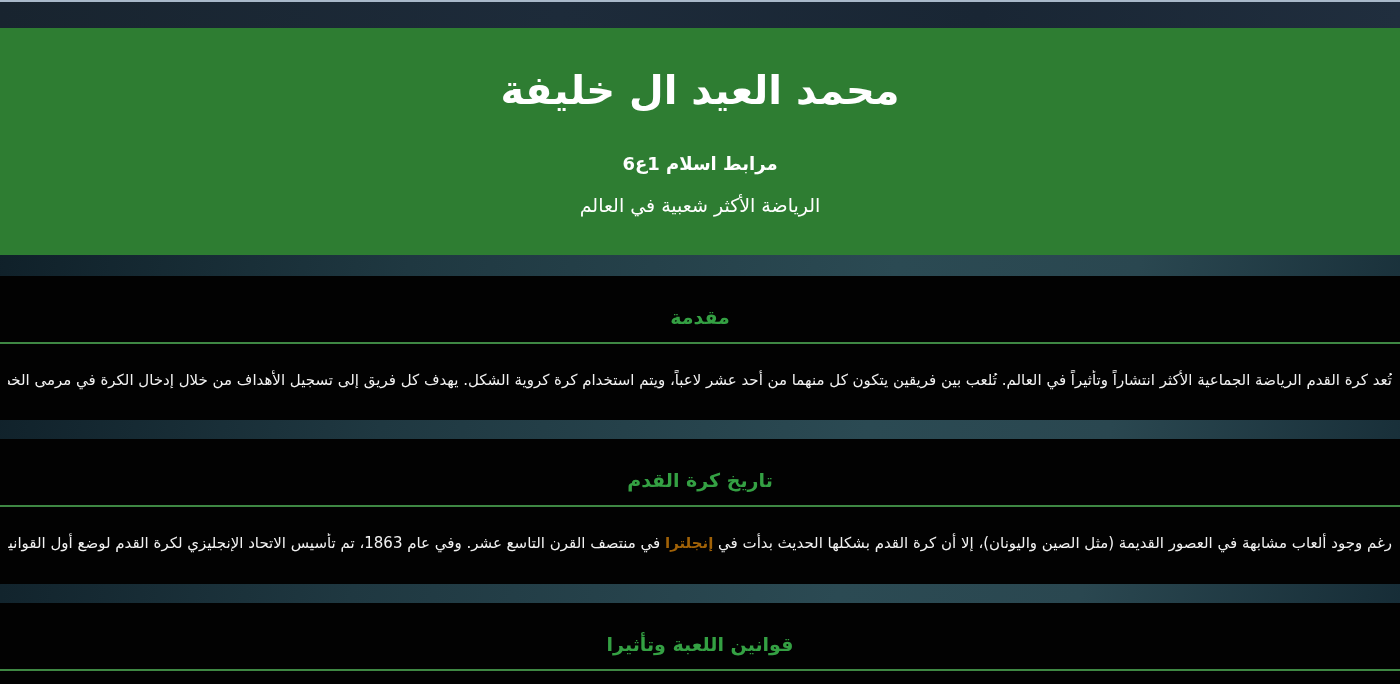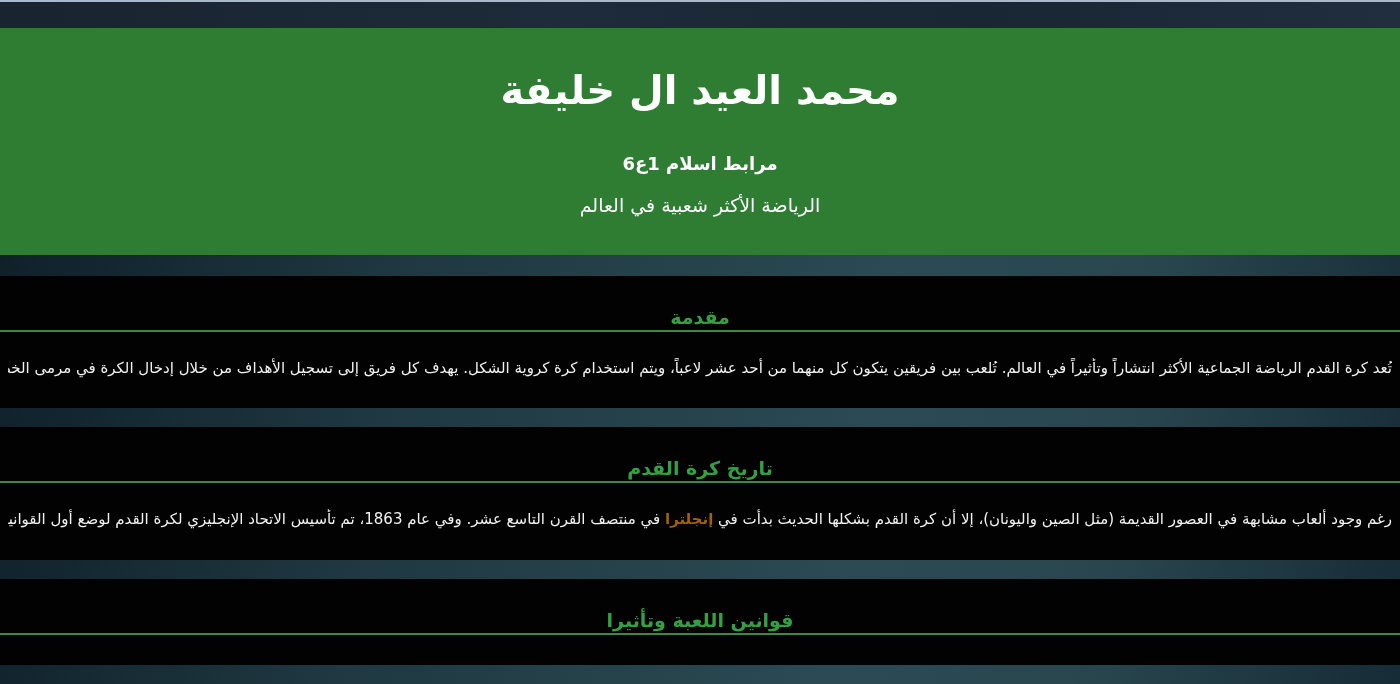--- a/index.html
+++ b/index.html
@@ -49,21 +49,21 @@
 
   
   .card {
     background: #020202;
     padding: 30px 0 30px;
   }
   .card.first { margin-top: 21px; }
   .card.gap  { margin-top: 19px; }
   .card h2 {
     margin: 0;
-    padding-bottom: 2px;
+    padding-bottom: 14px;
     font-size: 19px;
     font-weight: bold;
     text-align: center;
     color: #34a043;
     border-bottom: 2px solid #3e8743;
   }
   .card p {
     margin: 26px 8px 0;
     color: #f2f2f2;
     font-size: 15px;

